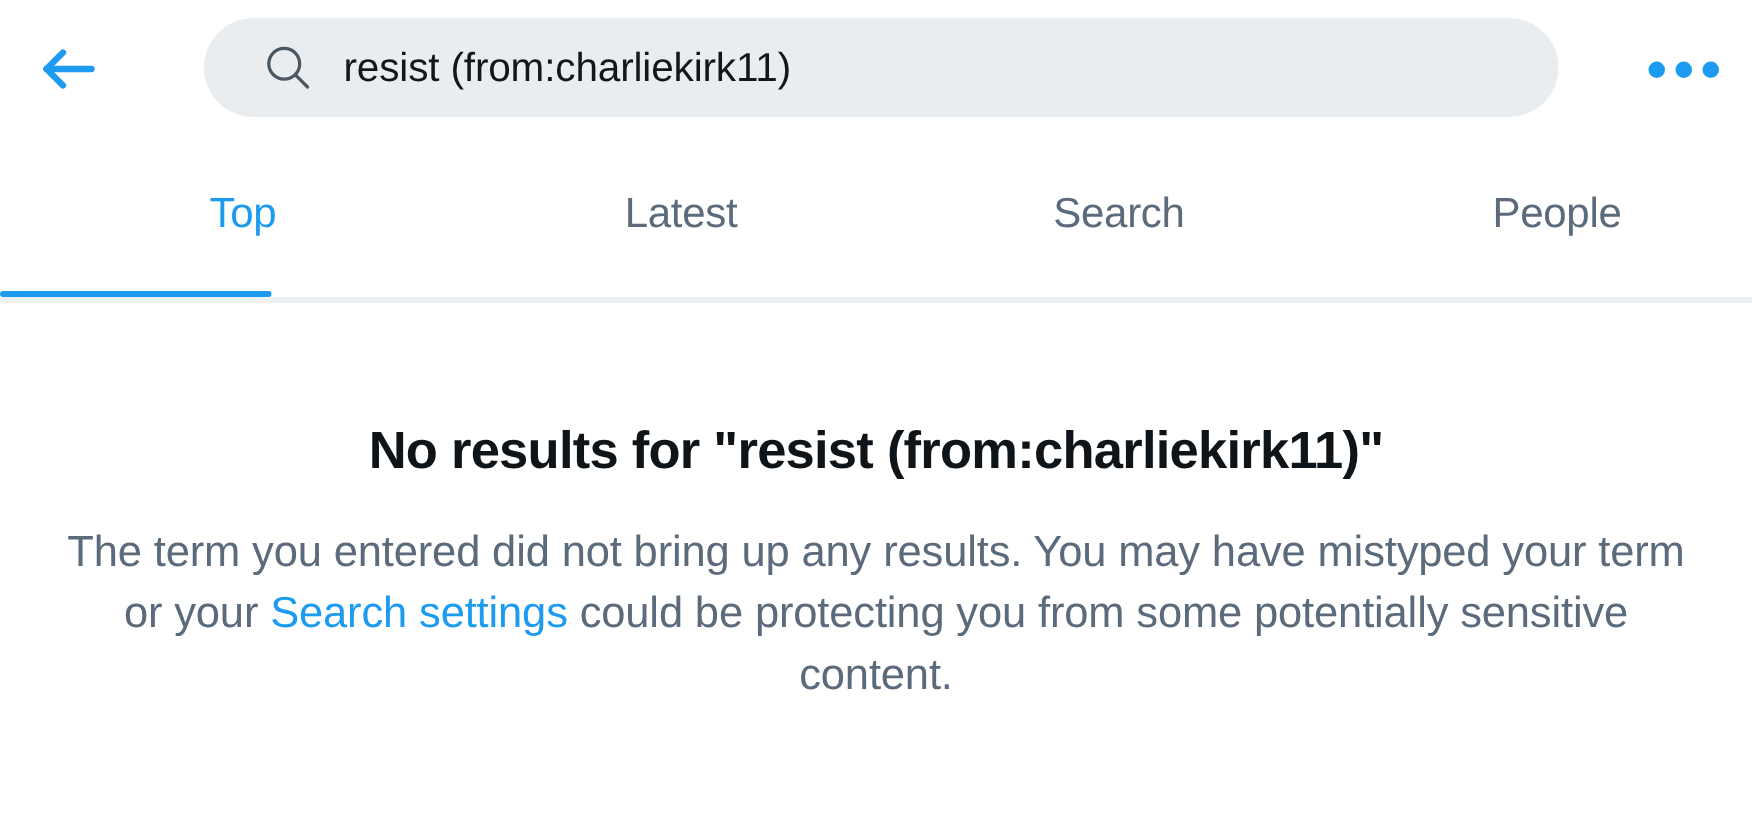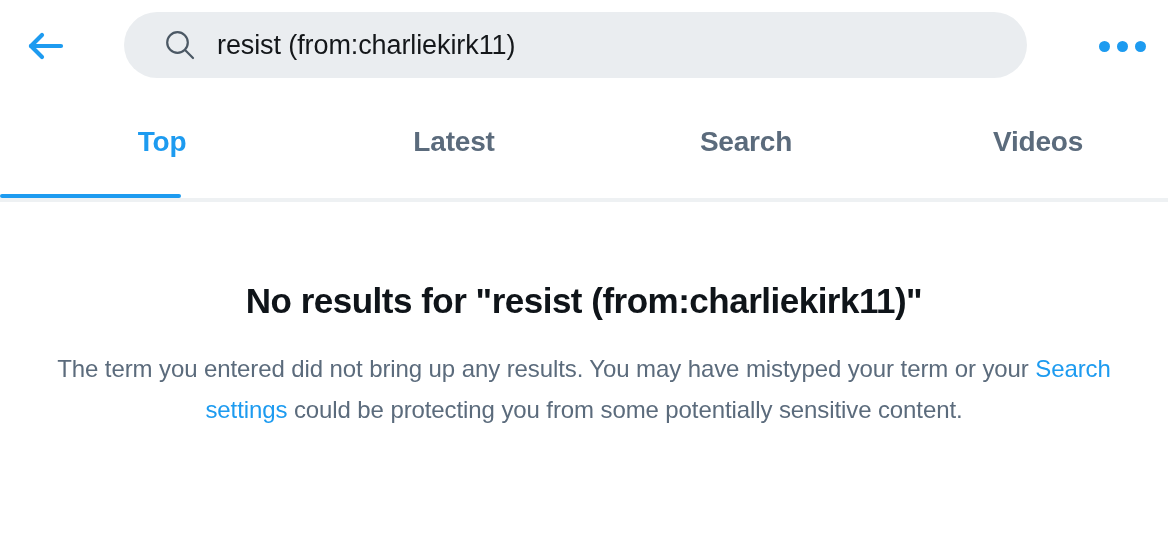--- a/index.html
+++ b/index.html
@@ -40,21 +40,21 @@
     border: none;
     background: transparent;
     cursor: pointer;
     border-radius: 50%;
   }
 
   .back-button svg { display: block; }
 
   .search-pill {
     position: absolute;
-    left: 124px;
+    left: 136px;
     top: 12px;
     width: 903px;
     height: 66px;
     background: #eaedf0;
     border-radius: 33px;
     display: flex;
     align-items: center;
     cursor: text;
   }
 
@@ -129,21 +129,21 @@
     height: 106px;
     display: flex;
     align-items: center;
     justify-content: center;
     position: relative;
     cursor: pointer;
     background: transparent;
     border: none;
     font-family: "Liberation Sans", sans-serif;
     font-size: 28px;
-    font-weight: bold;
+    font-weight: normal;
     color: #5b6b7c;
     letter-spacing: -0.2px;
     padding: 0 0 6px 0;
     margin-left: 32px;
   }
 
   .tab.active { color: #1d9bf0; }
 
   .tab-underline {
     position: absolute;
@@ -177,21 +177,21 @@
     color: #0f1419;
     letter-spacing: -0.5px;
     line-height: 42px;
     padding: 0 40px;
   }
 
   .empty-body {
     margin: 0 auto;
     padding-top: 26px;
     width: 1100px;
-    font-size: 24px;
+    font-size: 29px;
     line-height: 41px;
     color: #5b6b7c;
     letter-spacing: -0.1px;
   }
 
   .empty-link {
     color: #1d9bf0;
     text-decoration: none;
     cursor: pointer;
   }
@@ -228,21 +228,21 @@
     </span>
   </button>
 
 </div>
 
 <div class="tabs-wrap">
   <div class="tabs">
     <button class="tab active">Top</button>
     <button class="tab">Latest</button>
     <button class="tab">Search</button>
-    <button class="tab">Videos</button>
+    <button class="tab">People</button>
   </div>
   <div class="tabs-divider"></div>
   <div class="tab-underline"></div>
 </div>
 
 <div class="empty-state">
   <div class="empty-title">No results for "resist (from:charliekirk11)"</div>
   <div class="empty-body">
     <span>The term you entered did not bring up any results. You may have mistyped your term or your </span><a class="empty-link">Search settings</a><span> could be protecting you from some potentially sensitive content.</span>
   </div>

